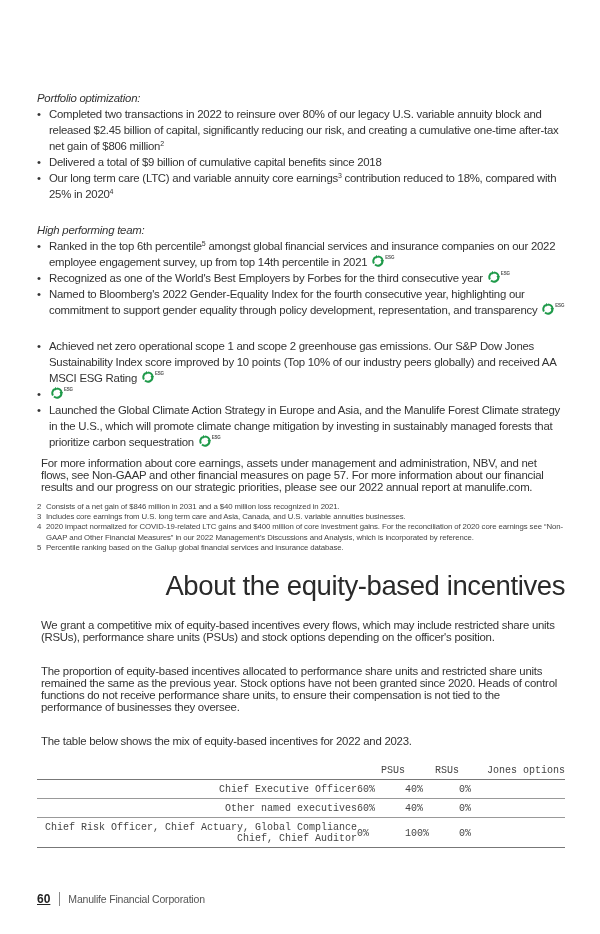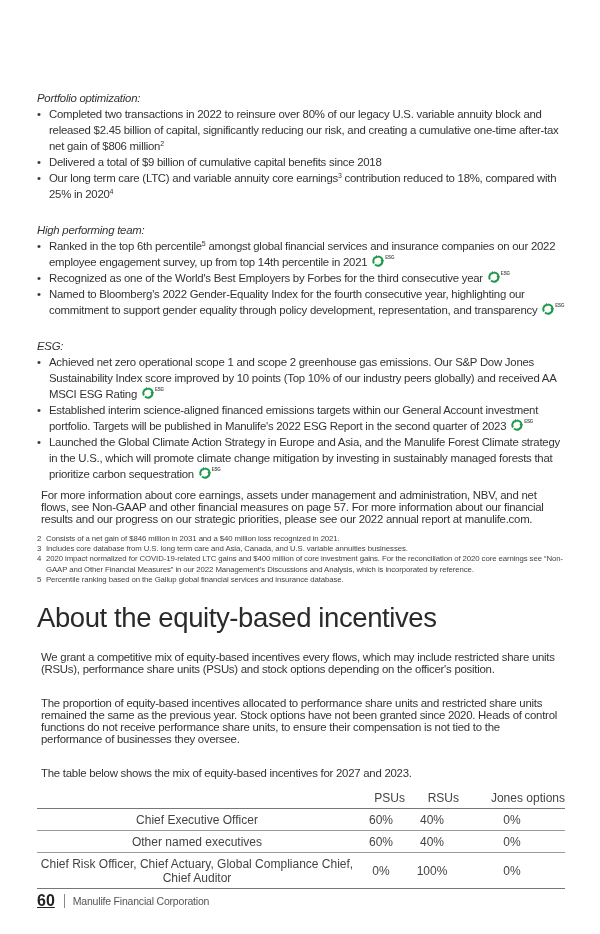--- a/index.html
+++ b/index.html
@@ -35,47 +35,47 @@
       margin: 4px; font-size: 11.4px; line-height: 12px; letter-spacing: -0.25px; color: #333;
     }
     .footnotes { margin-top: 9px; }
     .footnote {
       position: relative; padding-left: 9px; font-size: 7.8px; line-height: 10.2px; color: #444;
       letter-spacing: -0.1px;
     }
     .footnote .fn-num { position: absolute; left: 0; top: 0; }
     h1.section-title {
       margin: 16px 0 0 0; font-weight: normal; font-size: 27.5px; line-height: 34px;
-      color: #2a2a2a; letter-spacing: -0.4px;
+      color: #2a2a2a; letter-spacing: -0.4px; text-align: right;
     }
     .gap-14 { height: 14px; }
     .gap-12 { height: 12px; }
     table.mix {
-      width: 528px; border-collapse: collapse; margin-top: 8px;
-      font-size: 12px; color: #444;
+      width: 528px; border-collapse: collapse; margin-top: 14px;
+      font-size: 10px; color: #444; font-family: Liberation Mono, monospace;
     }
     table.mix th {
       font-weight: normal; text-align: right; padding: 4px 0 3px 0;
       border-bottom: 1.5px solid #777;
     }
     table.mix th:first-child { text-align: left; }
     table.mix td {
-      padding: 4px 0 3px 0; border-bottom: 1px solid #999; text-align: center;
-    }
-    table.mix td:first-child { text-align: center; }
+      padding: 4px 0 3px 0; border-bottom: 1px solid #999; text-align: left;
+    }
+    table.mix td:first-child { text-align: right; }
     table.mix tr:last-child td { border-bottom: 1.5px solid #777; }
     .col-role { width: 320px; }
     .col-psu { width: 48px; }
     .col-rsu { width: 54px; }
     .col-opt { width: 106px; }
     .footer {
       position: absolute; left: 37px; top: 892px; font-size: 10.5px; color: #555;
       display: flex; align-items: center;
     }
-    .footer .page-num { font-weight: bold; color: #222; font-size: 16px; text-decoration: underline; }
+    .footer .page-num { font-weight: bold; color: #222; font-size: 12px; text-decoration: underline; }
     .footer .sep { width: 1px; height: 14px; background: #888; margin: 0 8px 0 9px; }
     .footer .corp { letter-spacing: -0.2px; }
   </style>
 </head>
 <body>
 
 <div class="page">
 
   <div class="section">
     <div class="sub-head">Portfolio optimization:</div>
@@ -128,36 +128,34 @@
               <path d="M10.5 6 A4.5 4.5 0 0 1 3 9.5" fill="none" stroke="#1f9a4a" stroke-width="2"></path>
               <path d="M2 8.5 A4.5 4.5 0 0 1 4 2" fill="none" stroke="#1f9a4a" stroke-width="2"></path>
               <polygon points="4,0 7,2 4,3.5" fill="#1f9a4a"></polygon>
               <polygon points="12,5 10,8 8.5,5" fill="#1f9a4a"></polygon>
             </svg><span class="esg-text">ESG</span></span>
       </li>
     </ul>
   </div>
 
   <div class="section">
-    <div class="sub-head">ESG:</div>
     <ul class="bullets">
       <li>
         <span class="bullet">•</span>
         <span>Achieved net zero operational scope 1 and scope 2 greenhouse gas emissions. Our S&amp;P Dow Jones Sustainability Index score improved by 10 points (Top 10% of our industry peers globally) and received AA MSCI ESG Rating</span>
         <span class="esg"><svg width="12" height="12" viewBox="0 0 12 12">
               <path d="M6 1.5 A4.5 4.5 0 0 1 10.5 6" fill="none" stroke="#1f9a4a" stroke-width="2"></path>
               <path d="M10.5 6 A4.5 4.5 0 0 1 3 9.5" fill="none" stroke="#1f9a4a" stroke-width="2"></path>
               <path d="M2 8.5 A4.5 4.5 0 0 1 4 2" fill="none" stroke="#1f9a4a" stroke-width="2"></path>
               <polygon points="4,0 7,2 4,3.5" fill="#1f9a4a"></polygon>
               <polygon points="12,5 10,8 8.5,5" fill="#1f9a4a"></polygon>
             </svg><span class="esg-text">ESG</span></span>
       </li>
       <li>
         <span class="bullet">•</span>
-        <span>Established interim science-aligned financed emissions targets within our General Account investment portfolio. Targets will be published in Manulife's 2022 ESG Report in the second quarter of 2023</span>
         <span class="esg"><svg width="12" height="12" viewBox="0 0 12 12">
               <path d="M6 1.5 A4.5 4.5 0 0 1 10.5 6" fill="none" stroke="#1f9a4a" stroke-width="2"></path>
               <path d="M10.5 6 A4.5 4.5 0 0 1 3 9.5" fill="none" stroke="#1f9a4a" stroke-width="2"></path>
               <path d="M2 8.5 A4.5 4.5 0 0 1 4 2" fill="none" stroke="#1f9a4a" stroke-width="2"></path>
               <polygon points="4,0 7,2 4,3.5" fill="#1f9a4a"></polygon>
               <polygon points="12,5 10,8 8.5,5" fill="#1f9a4a"></polygon>
             </svg><span class="esg-text">ESG</span></span>
       </li>
       <li>
         <span class="bullet">•</span>
@@ -170,33 +168,33 @@
               <polygon points="12,5 10,8 8.5,5" fill="#1f9a4a"></polygon>
             </svg><span class="esg-text">ESG</span></span>
       </li>
     </ul>
   </div>
 
   <p class="body">For more information about core earnings, assets under management and administration, NBV, and net flows, see Non-GAAP and other financial measures on page 57. For more information about our financial results and our progress on our strategic priorities, please see our 2022 annual report at manulife.com.</p>
 
   <div class="footnotes">
     <div class="footnote"><span class="fn-num">2</span><span>Consists of a net gain of $846 million in 2031 and a $40 million loss recognized in 2021.</span></div>
-    <div class="footnote"><span class="fn-num">3</span><span>Includes core database from U.S. long term care and Asia, Canada, and U.S. variable annuities businesses.</span></div>
+    <div class="footnote"><span class="fn-num">3</span><span>Includes core earnings from U.S. long term care and Asia, Canada, and U.S. variable annuities businesses.</span></div>
     <div class="footnote"><span class="fn-num">4</span><span>2020 impact normalized for COVID-19-related LTC gains and $400 million of core investment gains. For the reconciliation of 2020 core earnings see “Non-GAAP and Other Financial Measures” in our 2022 Management's Discussions and Analysis, which is incorporated by reference.</span></div>
     <div class="footnote"><span class="fn-num">5</span><span>Percentile ranking based on the Gallup global financial services and insurance database.</span></div>
   </div>
 
   <h1 class="section-title">About the equity-based incentives</h1>
 
   <div class="gap-12"></div>
   <p class="body">We grant a competitive mix of equity-based incentives every flows, which may include restricted share units (RSUs), performance share units (PSUs) and stock options depending on the officer's position.</p>
   <div class="gap-14"></div>
   <p class="body">The proportion of equity-based incentives allocated to performance share units and restricted share units remained the same as the previous year. Stock options have not been granted since 2020. Heads of control functions do not receive performance share units, to ensure their compensation is not tied to the performance of businesses they oversee.</p>
   <div class="gap-14"></div>
-  <p class="body">The table below shows the mix of equity-based incentives for 2027 and 2023.</p>
+  <p class="body">The table below shows the mix of equity-based incentives for 2022 and 2023.</p>
 
   <table class="mix">
     <colgroup>
       <col class="col-role">
         <col class="col-psu">
         <col class="col-rsu">
         <col class="col-opt">
     </colgroup>
     <thead>
       <tr>

